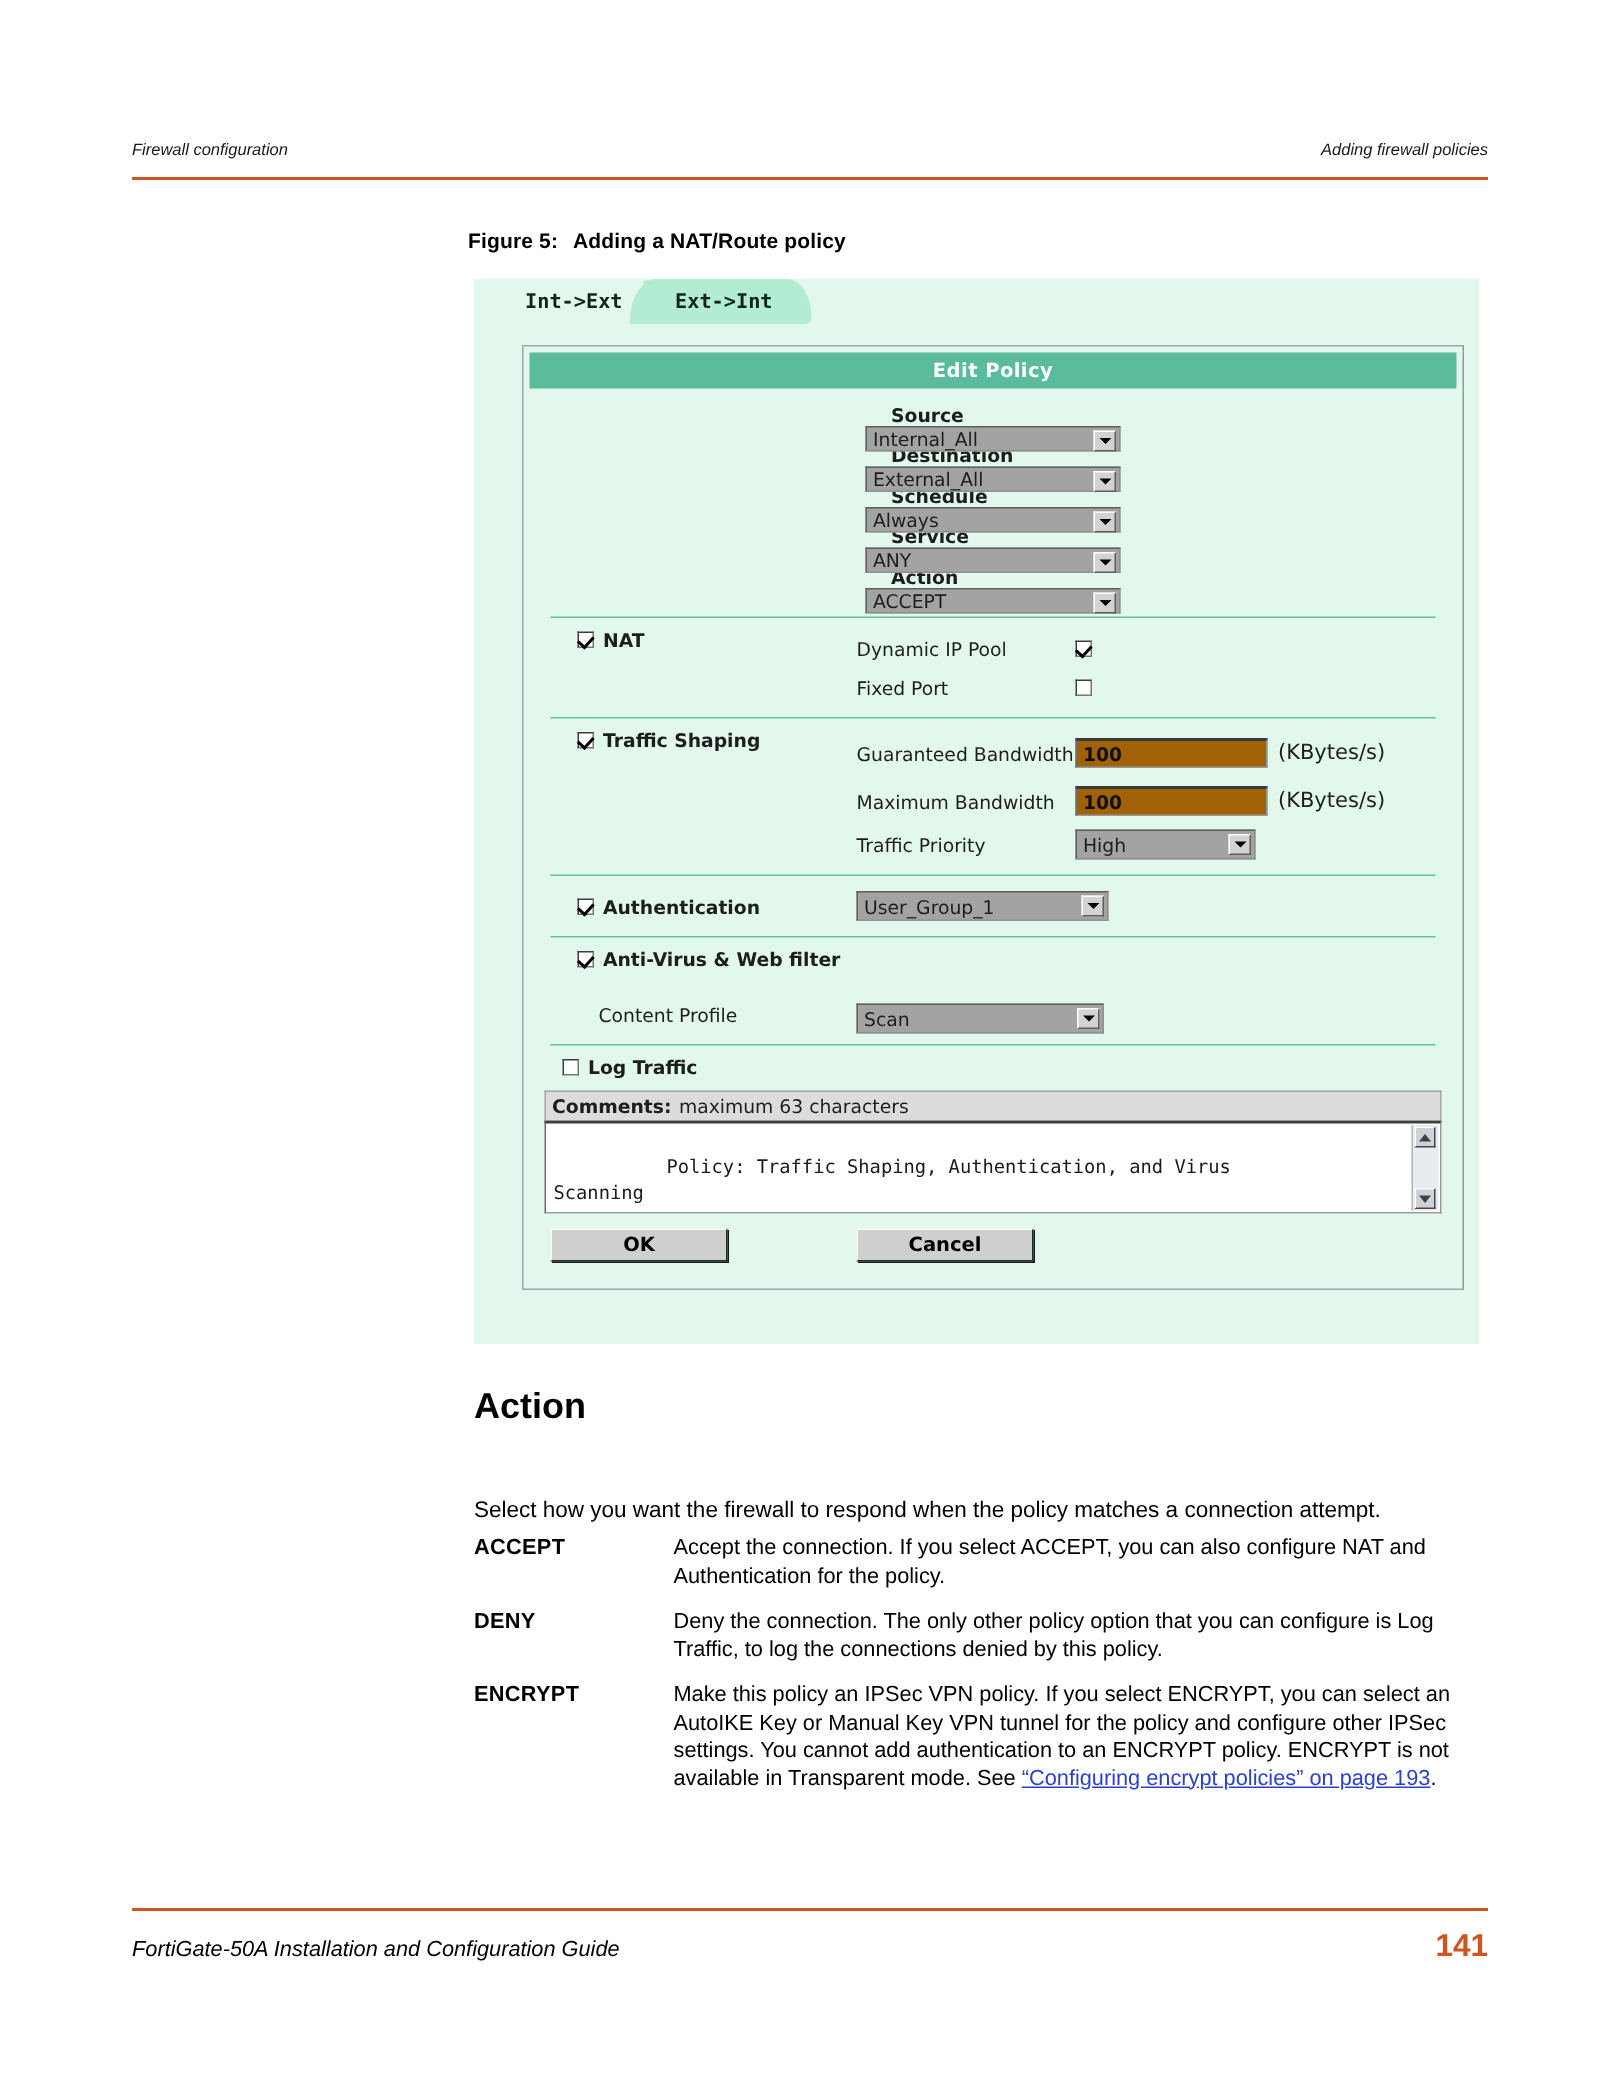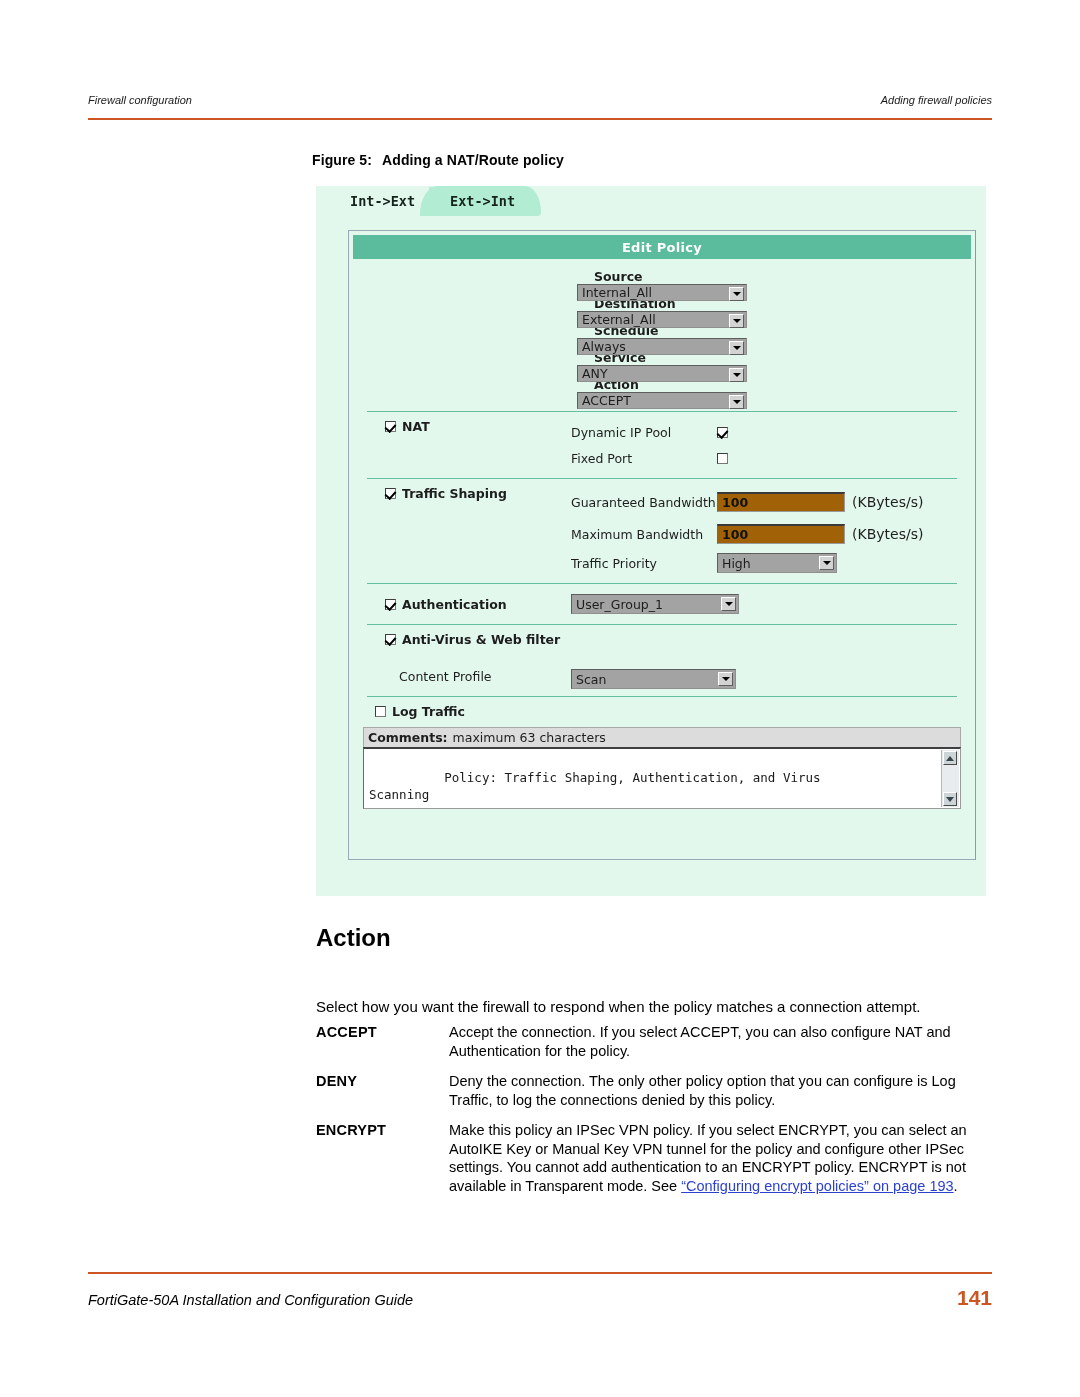--- a/index.html
+++ b/index.html
@@ -611,20 +611,24 @@
         <div class="comments-box">
           <span>Policy: Traffic Shaping, Authentication, and Virus
 Scanning</span>
           <span class="scrollbar">
             <span class="sb-btn up"><i></i></span>
             <span class="sb-btn down"><i></i></span>
           </span>
         </div>
       </div>
 
+      <div class="btn-row">
+        <div class="btn">OK</div>
+        <div class="btn cancel">Cancel</div>
+      </div>
 
     </div>
   </div>
 </div>
 
 <div class="section-title">Action</div>
 <div class="intro">Select how you want the firewall to respond when the policy matches a connection attempt.</div>
 
 <div class="deflist">
   <div class="defrow">

